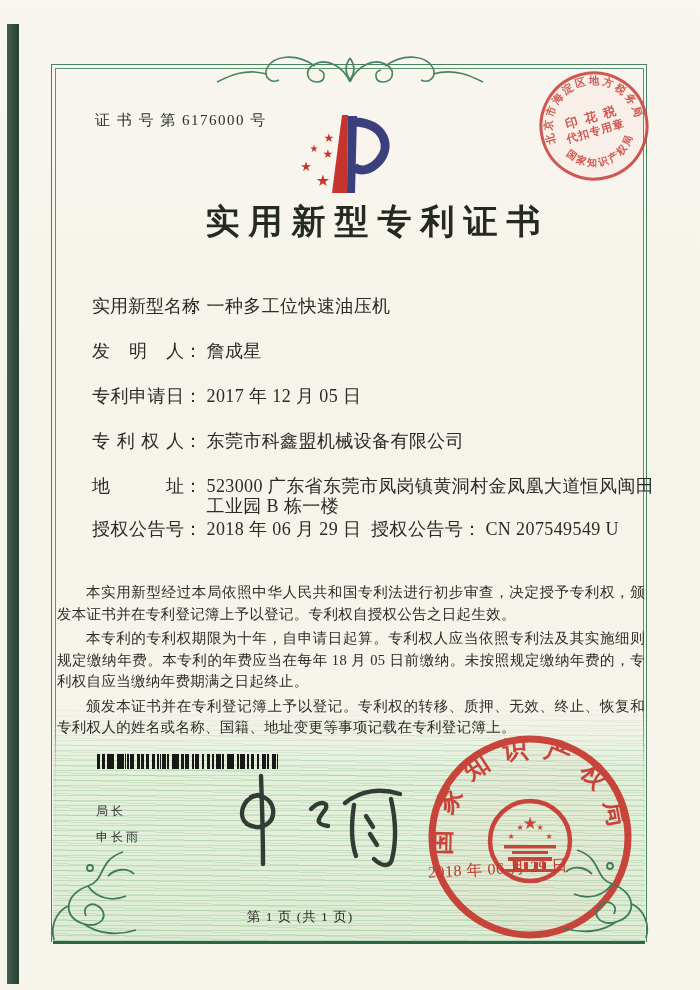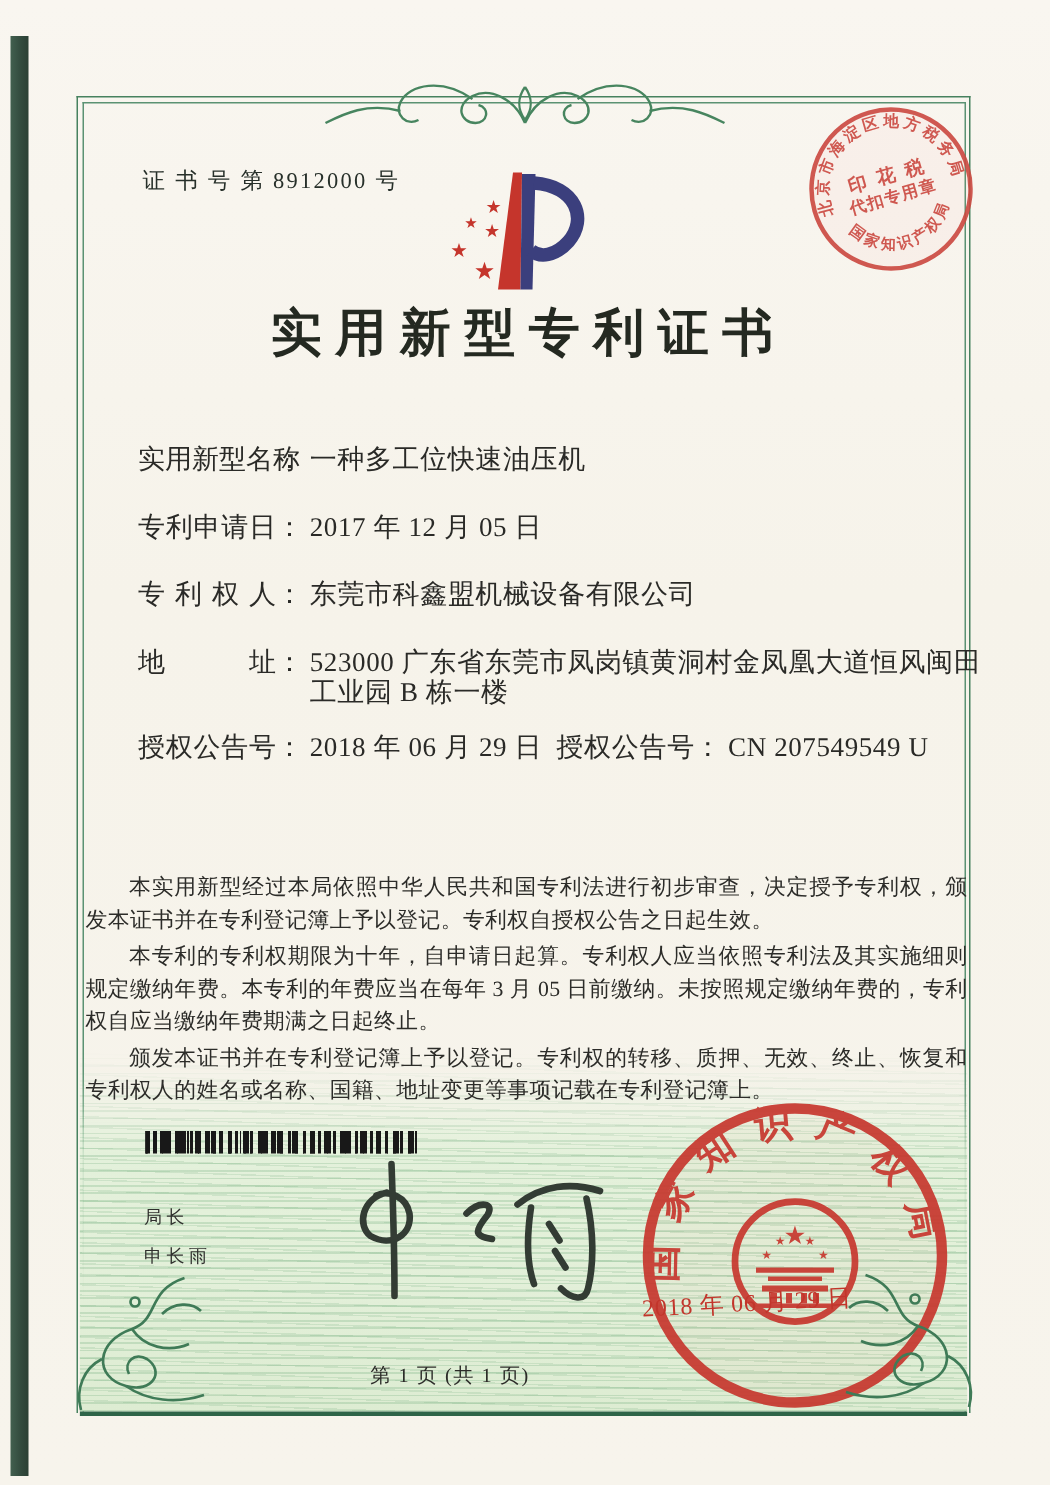--- a/index.html
+++ b/index.html
@@ -17,24 +17,24 @@
   .greenband{position:absolute;left:53px;top:700px;width:592px;height:241px;z-index:1;
     background:
       repeating-linear-gradient(2deg, rgba(122,178,132,.22) 0 1px, transparent 1px 7px),
       repeating-linear-gradient(0deg, rgba(122,178,132,.30) 0 1px, transparent 1px 5px),
       linear-gradient(180deg, rgba(224,240,216,0) 0%, rgba(224,240,216,.85) 22%, #e2efd8 70%, #ddecd2 100%);
     -webkit-mask-image:linear-gradient(180deg,transparent 0,#000 70px);
     mask-image:linear-gradient(180deg,transparent 0,#000 70px);
     border-bottom:3px solid #2e6448;box-shadow:0 -1px 0 0 rgba(46,100,72,0) inset;}
   .certno{position:absolute;left:95px;top:111px;font-size:15px;letter-spacing:1.5px;color:#27302a;}
   .title{position:absolute;left:51px;top:199px;width:594px;text-align:center;
-    font-size:34px;font-weight:700;letter-spacing:9px;text-indent:9px;color:#242921;}
+    font-size:34px;font-weight:700;letter-spacing:9px;text-indent:9px;color:#242921;padding-left:25px;}
   .fields{position:absolute;left:92px;top:296px;width:527px;font-size:18px;}
   .frow{margin-bottom:25px;line-height:20px;white-space:nowrap;}
-  .frow.addr{margin-bottom:17px;}
+  .frow.addr{margin-bottom:3px;}
   .flabel{display:inline-block;width:92px;text-align:justify;text-align-last:justify;vertical-align:top;color:#2a2a27;}
   .fcolon{display:inline-block;vertical-align:top;}
   .fvalue{display:inline-block;vertical-align:top;letter-spacing:.4px;color:#2a2a27;}
   .fvalue .l2{display:block;}
   .frow.split{display:flex;}
   .pair2{margin-left:auto;}
   .bodytext{position:absolute;left:57px;top:582px;width:588px;z-index:2;
     font-size:14.5px;line-height:21.5px;letter-spacing:.3px;text-align:justify;color:#2c2c29;}
   .bodytext p{margin:0 0 0 0;text-indent:2em;}
   .bodytext p + p{margin-top:3px;}
@@ -69,21 +69,21 @@
     <path d="M135 36 C128 20 112 12 100 18 C88 24 92 36 102 36 C110 36 112 26 104 24"></path>
     <path d="M135 36 C142 20 158 12 170 18 C182 24 178 36 168 36 C160 36 158 26 166 24"></path>
     <path d="M100 20 C80 6 58 10 52 22 C48 31 56 38 64 34"></path>
     <path d="M170 20 C190 6 212 10 218 22 C222 31 214 38 206 34"></path>
     <path d="M52 28 C30 22 14 30 2 36"></path>
     <path d="M218 28 C240 22 256 30 268 36"></path>
     <path d="M135 12 C130 19 130 27 135 34 C140 27 140 19 135 12"></path>
   </g>
 </svg>
 
-<div class="certno">证 书 号 第 8912000 号</div>
+<div class="certno">证 书 号 第 6176000 号</div>
 
 <svg style="position:absolute;left:292px;top:112px;" width="116" height="84" viewBox="0 0 116 84">
   <polygon points="50,3 56,3 55,81 40,81" fill="#c5352c"></polygon>
   <polygon points="56,4 65,4 63,81 55,81" fill="#3b3f7d"></polygon>
   <path d="M64,10 C92,12 100,34 87,49 C78,59 68,60 62,55" fill="none" stroke="#3b3f7d" stroke-width="9"></path>
   <g fill="#c5352c" text-anchor="middle" font-family="'DejaVu Sans',sans-serif">
     <text x="37" y="30" font-size="12">★</text>
     <text x="22" y="40" font-size="10">★</text>
     <text x="36" y="46" font-size="12">★</text>
     <text x="14" y="59" font-size="13">★</text>
@@ -108,20 +108,24 @@
 </svg>
 
 <div class="title">实用新型专利证书</div>
 
 <div class="fields">
   <div class="frow">
     <span class="flabel">实用新型名称</span><span class="fcolon">：</span>
     <span class="fvalue">一种多工位快速油压机</span>
   </div>
   <div class="frow">
+    <span class="flabel">发明人</span><span class="fcolon">：</span>
+    <span class="fvalue">詹成星</span>
+  </div>
+  <div class="frow">
     <span class="flabel">专利申请日</span><span class="fcolon">：</span>
     <span class="fvalue">2017 年 12 月 05 日</span>
   </div>
   <div class="frow">
     <span class="flabel">专利权人</span><span class="fcolon">：</span>
     <span class="fvalue">东莞市科鑫盟机械设备有限公司</span>
   </div>
   <div class="frow addr">
     <span class="flabel">地址</span><span class="fcolon">：</span>
     <span class="fvalue"><span>523000 广东省东莞市凤岗镇黄洞村金凤凰大道恒风闽田</span><span class="l2">工业园 B 栋一楼</span></span>
@@ -133,21 +137,21 @@
     </span>
     <span class="pair2">
       <span class="flabel">授权公告号</span><span class="fcolon">：</span>
       <span class="fvalue">CN 207549549 U</span>
     </span>
   </div>
 </div>
 
 <div class="bodytext">
   <p>本实用新型经过本局依照中华人民共和国专利法进行初步审查，决定授予专利权，颁发本证书并在专利登记簿上予以登记。专利权自授权公告之日起生效。</p>
-  <p>本专利的专利权期限为十年，自申请日起算。专利权人应当依照专利法及其实施细则规定缴纳年费。本专利的年费应当在每年 3 月 05 日前缴纳。未按照规定缴纳年费的，专利权自应当缴纳年费期满之日起终止。</p>
+  <p>本专利的专利权期限为十年，自申请日起算。专利权人应当依照专利法及其实施细则规定缴纳年费。本专利的年费应当在每年 18 月 05 日前缴纳。未按照规定缴纳年费的，专利权自应当缴纳年费期满之日起终止。</p>
   <p>颁发本证书并在专利登记簿上予以登记。专利权的转移、质押、无效、终止、恢复和专利权人的姓名或名称、国籍、地址变更等事项记载在专利登记簿上。</p>
 </div>
 
 <div class="barcode"></div>
 
 <div class="signer">
   <div>局长</div>
   <div class="name">申长雨</div>
 </div>
 

